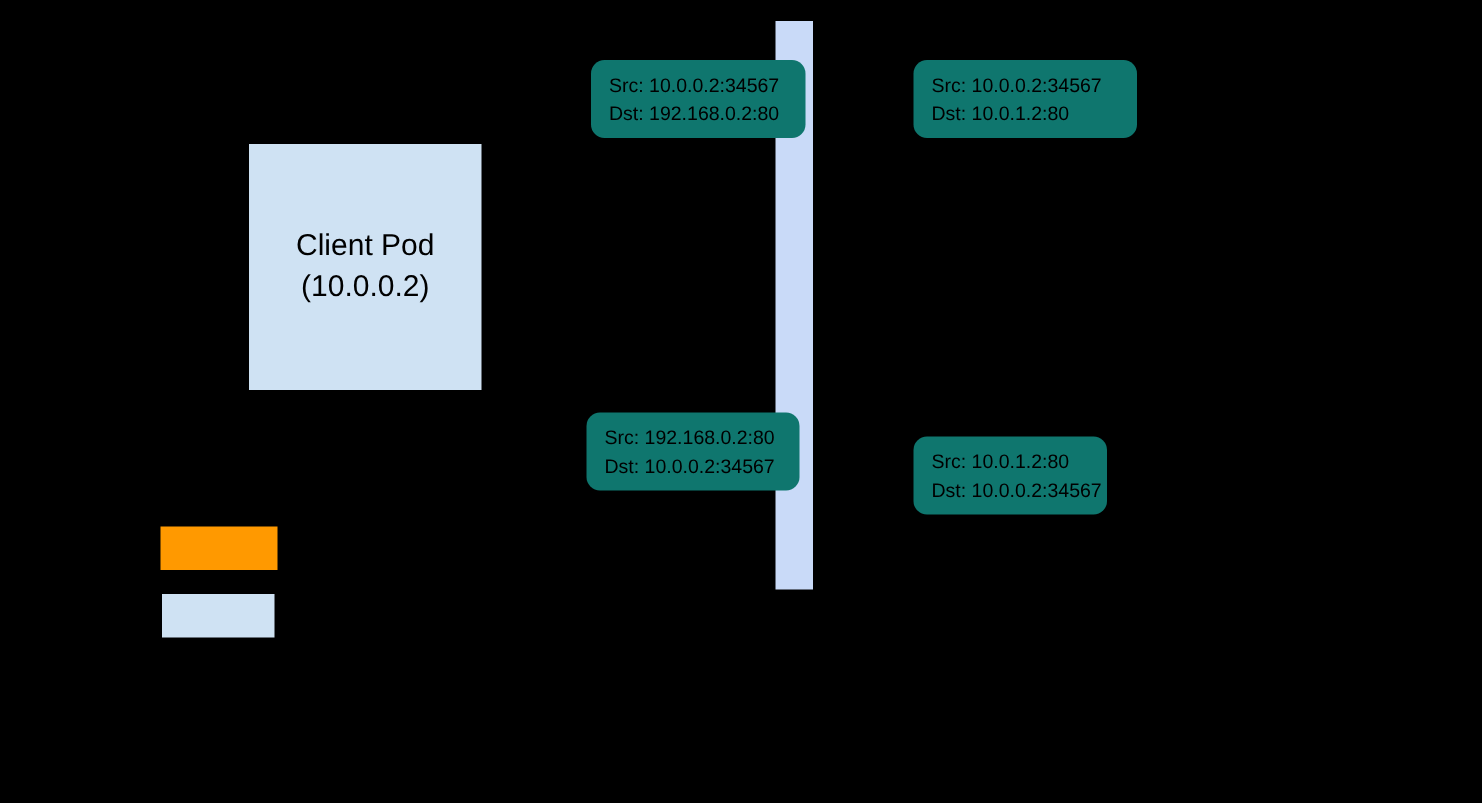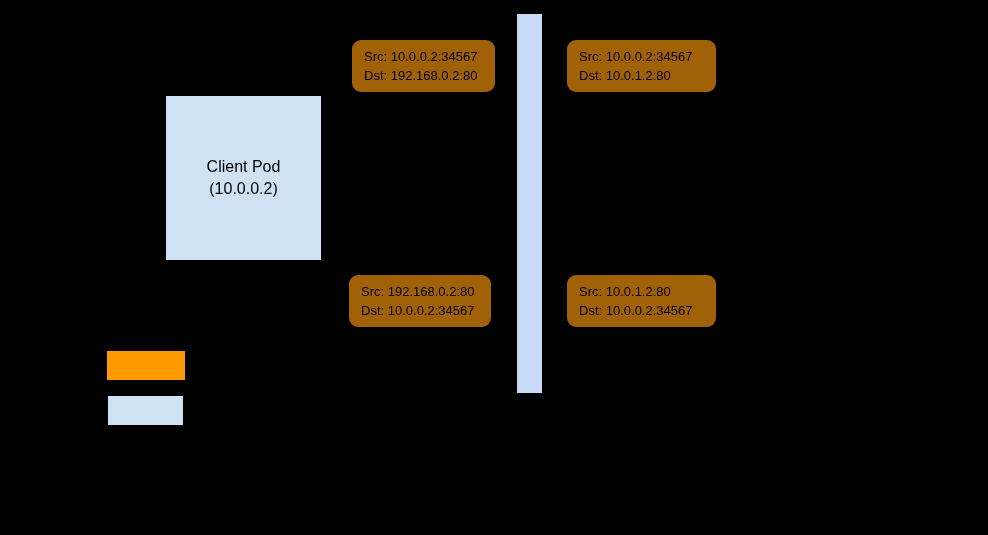--- a/index.html
+++ b/index.html
@@ -27,44 +27,45 @@
     position: absolute;
     width: 155px;
     height: 164px;
     background: #cfe2f3;
     color: #000;
     display: flex;
     flex-direction: column;
     align-items: center;
     justify-content: center;
     text-align: center;
-    font-size: 16px;
+    font-size: 20px;
     line-height: 1.35;
   }
   .pod.client { left: 166px; top: 96px; }
   .pod.server { left: 768px; top: 96px; }
   .packet {
     position: absolute;
     height: 52px;
-    background: #a16207;
+    background: #0f766e;
     border-radius: 9px;
     color: #000;
     font-size: 13px;
     line-height: 1.5;
     display: flex;
     flex-direction: column;
     justify-content: center;
     padding: 0 12px;
     box-sizing: border-box;
     white-space: nowrap;
+    margin-left: 42px;
   }
   .packet.tl { left: 352px; top: 40px;  width: 143px; }
   .packet.tr { left: 567px; top: 40px;  width: 149px; }
   .packet.bl { left: 349px; top: 275px; width: 142px; }
-  .packet.br { left: 567px; top: 275px; width: 149px; }
+  .packet.br { left: 567px; top: 291px; width: 129px; }
   .legend-swatch { position: absolute; }
   .legend-swatch.orange { left: 107px; top: 351px; width: 78px; height: 29px; background: #ff9900; }
   .legend-swatch.blue   { left: 108px; top: 396px; width: 75px; height: 29px; background: #cfe2f3; }
 </style>
 </head>
 <body>
 
 <div class="canvas">
 
   <div class="midbar"></div>

